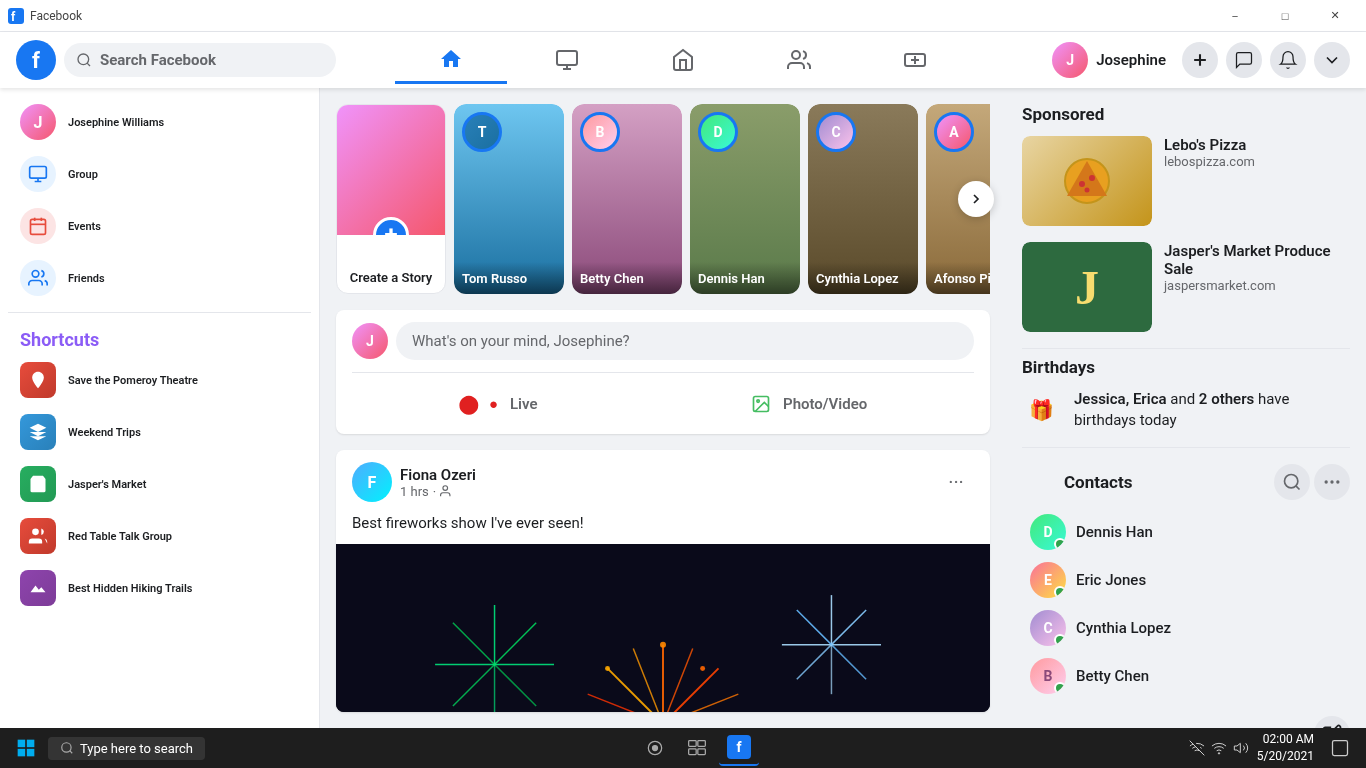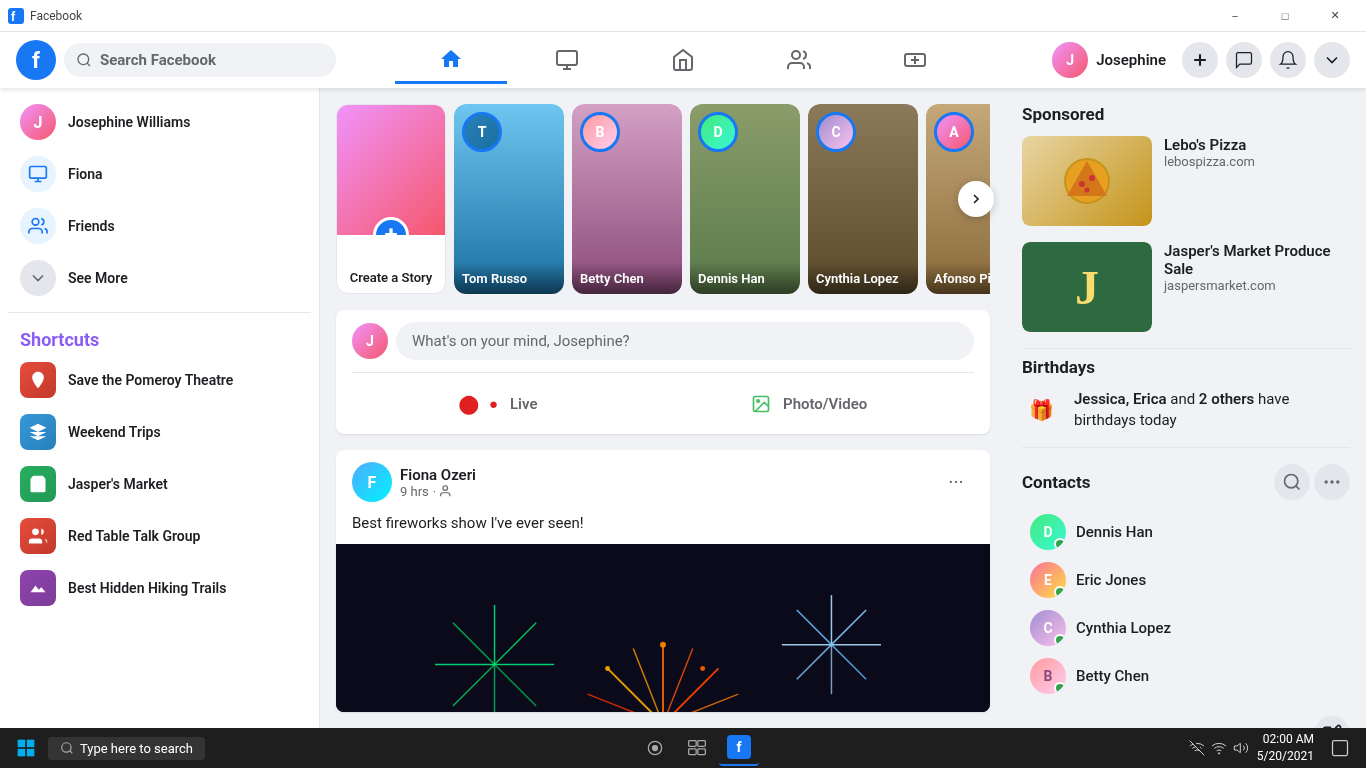--- a/index.html
+++ b/index.html
@@ -30,21 +30,21 @@
     .round-btn svg { width: 20px; height: 20px; }
 
     
     .main-layout { display: flex; height: calc(768px - 32px - 56px - 40px); }
 
     
     .left-sidebar { width: 320px; padding: 8px 8px; overflow-y: auto; flex-shrink: 0; background: #fff; border-right: 1px solid #e4e6eb; }
     .sidebar-item { display: flex; align-items: center; gap: 12px; padding: 8px 12px; border-radius: 8px; cursor: pointer; }
     .sidebar-avatar { width: 36px; height: 36px; border-radius: 50%; background: #e4e6eb; flex-shrink: 0; overflow: hidden; }
     .sidebar-icon { width: 36px; height: 36px; border-radius: 50%; display: flex; align-items: center; justify-content: center; flex-shrink: 0; }
-    .sidebar-label { font-weight: 600; font-size: 14px; }
+    .sidebar-label { font-weight: 600; font-size: 11px; }
     .sidebar-divider { height: 1px; background: #e4e6eb; margin: 8px 0; }
     .shortcuts-title { font-size: 18px; font-weight: 700; color: #8b5cf6; padding: 8px 12px 4px; }
 
     
     .feed-area { flex: 1; overflow-y: auto; padding: 16px; display: flex; flex-direction: column; gap: 16px; }
 
     
     .stories-row { display: flex; gap: 8px; overflow-x: hidden; }
     .story-card { width: 110px; height: 190px; border-radius: 12px; overflow: hidden; position: relative; cursor: pointer; flex-shrink: 0; }
     .story-card-create { background: #fff; border: 1px solid #e4e6eb; display: flex; flex-direction: column; }
@@ -238,45 +238,49 @@
       <span class="sidebar-label">Josephine Williams</span>
     </div>
 
     <div class="sidebar-item">
       <div class="sidebar-icon" style="background:#e7f3ff;">
         <svg width="20" height="20" viewBox="0 0 24 24" fill="#1877f2">
             <rect x="2" y="3" width="20" height="14" rx="2" fill="none" stroke="#1877f2" stroke-width="2"></rect>
             <path d="M8 21h8M12 17v4" stroke="#1877f2" stroke-width="2"></path>
           </svg>
       </div>
-      <span class="sidebar-label">Fiona</span>
-    </div>
-
+      <span class="sidebar-label">Group</span>
+    </div>
+
+    <div class="sidebar-item">
+      <div class="sidebar-icon" style="background:#fce4e4;">
+        <svg width="20" height="20" viewBox="0 0 24 24" fill="none" stroke="#e74c3c" stroke-width="2">
+            <rect x="3" y="4" width="18" height="18" rx="2"></rect>
+            <line x1="16" y1="2" x2="16" y2="6"></line>
+            <line x1="8" y1="2" x2="8" y2="6"></line>
+            <line x1="3" y1="10" x2="21" y2="10"></line>
+            <path d="M8 14h.01M12 14h.01M16 14h.01"></path>
+          </svg>
+      </div>
+      <span class="sidebar-label">Events</span>
+    </div>
 
     <div class="sidebar-item">
       <div class="sidebar-icon" style="background:#e7f3ff;">
         <svg width="20" height="20" viewBox="0 0 24 24" fill="none" stroke="#1877f2" stroke-width="2">
           <path d="M17 21v-2a4 4 0 0 0-4-4H5a4 4 0 0 0-4 4v2"></path>
             <circle cx="9" cy="7" r="4"></circle>
             <path d="M23 21v-2a4 4 0 0 0-3-3.87"></path>
             <path d="M16 3.13a4 4 0 0 1 0 7.75"></path>
         </svg>
       </div>
       <span class="sidebar-label">Friends</span>
     </div>
 
 
-    <div class="sidebar-item">
-      <div class="sidebar-icon" style="background:#e4e6eb;">
-        <svg width="20" height="20" viewBox="0 0 24 24" fill="#65676b">
-            <path d="M6 9l6 6 6-6" stroke="#65676b" stroke-width="2" fill="none"></path>
-          </svg>
-      </div>
-      <span class="sidebar-label">See More</span>
-    </div>
 
     <div class="sidebar-divider"></div>
 
     <div class="shortcuts-title">Shortcuts</div>
 
     <div class="sidebar-item">
       <div class="sidebar-avatar shortcut-icon-save" style="border-radius:8px;display:flex;align-items:center;justify-content:center;">
         <svg width="20" height="20" viewBox="0 0 24 24" fill="white">
             <path d="M12 2C8.13 2 5 5.13 5 9c0 5.25 7 13 7 13s7-7.75 7-13c0-3.87-3.13-7-7-7z"></path>
           </svg>
@@ -417,21 +421,21 @@
       </div>
     </div>
 
     <div class="post-card">
       <div class="post-header">
         <div class="post-header-left">
           <div class="post-avatar avatar-fiona" style="display:flex;align-items:center;justify-content:center;color:white;font-weight:bold;font-size:16px;">F</div>
           <div>
             <div class="post-author">Fiona Ozeri</div>
             <div class="post-meta">
-              <span>9 hrs</span>
+              <span>1 hrs</span>
               <span> · </span>
               <svg width="14" height="14" viewBox="0 0 24 24" fill="#65676b">
                   <path d="M17 21v-2a4 4 0 00-4-4H5a4 4 0 00-4 4v2" stroke="#65676b" stroke-width="2" fill="none"></path>
                   <circle cx="9" cy="7" r="4" stroke="#65676b" stroke-width="2" fill="none"></circle>
                 </svg>
             </div>
           </div>
         </div>
         <div class="dots-btn">···</div>
       </div>
@@ -547,21 +551,21 @@
         <div class="birthday-text">
           <strong><span>Jessica, Erica</span></strong><span> and </span><strong>2 others</strong><span> have birthdays today</span>
         </div>
       </div>
     </div>
 
     <div class="sidebar-divider" style="margin-top:16px;"></div>
 
     <div class="contacts-section">
       <div class="contacts-header">
-        <span class="section-title" style="margin-bottom:0;">Contacts</span>
+        <span class="section-title" style="margin-bottom:0;margin-left:42px;">Contacts</span>
         <div class="contacts-actions">
           <div class="round-btn">
             <svg width="18" height="18" viewBox="0 0 24 24" fill="none" stroke="#65676b" stroke-width="2">
                 <circle cx="11" cy="11" r="8"></circle>
                 <line x1="21" y1="21" x2="16.65" y2="16.65"></line>
               </svg>
           </div>
           <div class="round-btn">
             <svg width="18" height="18" viewBox="0 0 24 24" fill="#65676b">
                 <circle cx="5" cy="12" r="2"></circle>

